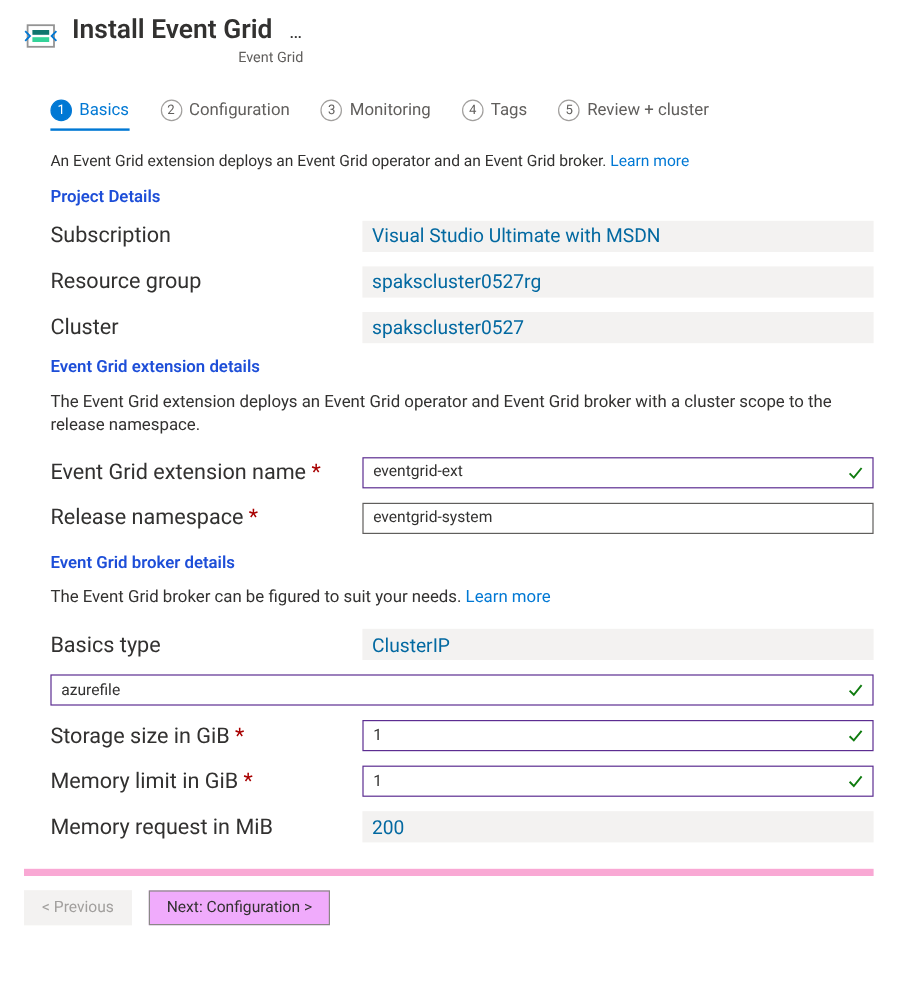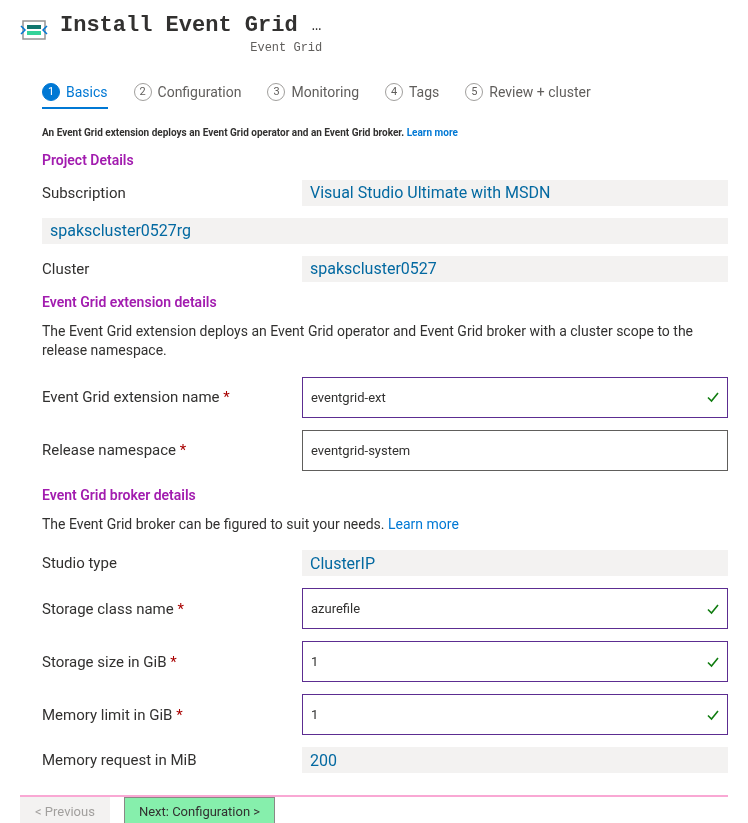--- a/index.html
+++ b/index.html
@@ -13,21 +13,20 @@
       color: #323130;
       background: #fff;
       width: 748px;
       padding: 12px 20px 20px 20px;
     }
     .header {
       display: flex;
       align-items: flex-start;
       gap: 12px;
       margin-bottom: 28px;
-      font-family: Liberation Mono, monospace;
     }
     .header-icon {
       width: 28px;
       height: 28px;
       margin-top: 4px;
       flex-shrink: 0;
     }
     .header-text {
       display: flex;
       flex-direction: column;
@@ -89,50 +88,49 @@
       color: #605e5c;
     }
     .tab.active .tab-num {
       background: #0078d4;
       border-color: #0078d4;
       color: #fff;
     }
     .intro {
       color: #323130;
       margin-bottom: 14px;
-      font-size: 10px;
-      font-weight: bold;
+      font-size: 13px;
     }
     .link {
       color: #0078d4;
       text-decoration: none;
       cursor: pointer;
     }
     .section-title {
       font-weight: 600;
       font-size: 14px;
       margin-bottom: 12px;
       margin-top: 4px;
-      color: #a21caf;
+      color: #1d4ed8;
     }
     .section-desc {
       color: #323130;
       margin-bottom: 16px;
       font-size: 14px;
       line-height: 1.4;
     }
     .field-row {
       display: flex;
       align-items: center;
       margin-bottom: 12px;
     }
     .field-label {
       width: 260px;
       flex-shrink: 0;
-      font-size: 15px;
+      font-size: 18px;
       color: #323130;
     }
     .required {
       color: #a80000;
     }
     .field-value {
       flex: 1;
       position: relative;
     }
     .ro-input {
@@ -140,21 +138,21 @@
       height: 26px;
       padding: 4px 8px;
       border: none;
       background: #f3f2f1;
       color: #0369a1;
       font-size: 16px;
       font-family: inherit;
     }
     .text-input {
       width: 100%;
-      height: 41px;
+      height: 26px;
       padding: 3px 30px 3px 8px;
       font-size: 13px;
       font-family: inherit;
       border: 1px solid #605e5c;
       background: #fff;
       color: #323130;
       outline: none;
     }
     .text-input.validated {
       border-color: #5c2d91;
@@ -165,31 +163,32 @@
       top: 50%;
       transform: translateY(-50%);
       color: #107c10;
       width: 14px;
       height: 14px;
     }
     .sections {
       margin-bottom: 22px;
     }
     .footer {
-      border-top: 2px solid #f9a8d4;
+      border-top: 6px solid #f9a8d4;
+      padding-top: 12px;
       margin-top: 8px;
       display: flex;
       gap: 14px;
     }
     .btn {
       font-family: inherit;
       font-size: 13px;
       padding: 6px 14px;
       border: 1px solid #8a8886;
-      background: #86efac;
+      background: #f0abfc;
       cursor: pointer;
       color: #323130;
     }
     .btn.disabled {
       background: #f3f2f1;
       color: #a19f9d;
       border-color: #f3f2f1;
       cursor: default;
     }
   </style>
@@ -249,20 +248,21 @@
     <h2 class="section-title">Project Details</h2>
 
     <div class="field-row">
       <div class="field-label">Subscription</div>
       <div class="field-value">
         <input class="ro-input" readonly="" value="Visual Studio Ultimate with MSDN" style="">
       </div>
     </div>
 
     <div class="field-row">
+      <div class="field-label">Resource group</div>
       <div class="field-value">
         <input class="ro-input" readonly="" value="spakscluster0527rg" style="">
       </div>
     </div>
 
     <div class="field-row">
       <div class="field-label">Cluster</div>
       <div class="field-value">
         <input class="ro-input" readonly="" value="spakscluster0527" style="">
       </div>
@@ -291,30 +291,27 @@
         <input class="text-input" value="eventgrid-system" style="">
       </div>
     </div>
 
     <h2 class="section-title" style="margin-top:16px">Event Grid broker details</h2>
     <p class="section-desc">
       <span>The Event Grid broker can be figured to suit your needs. </span><a class="link">Learn more</a>
     </p>
 
     <div class="field-row">
-      <div class="field-label">Studio type</div>
+      <div class="field-label">Basics type</div>
       <div class="field-value">
         <input class="ro-input" readonly="" value="ClusterIP" style="">
       </div>
     </div>
 
     <div class="field-row">
-      <div class="field-label">
-        <span>Storage class name</span> <span class="required">*</span>
-      </div>
       <div class="field-value">
         <input class="text-input validated" value="azurefile" style="">
         <svg class="check-icon" viewBox="0 0 14 14">
             <path d="M2 7.5 L5.5 11 L12 3" fill="none" stroke="#107c10" stroke-width="1.6"></path>
           </svg>
       </div>
     </div>
 
     <div class="field-row">
       <div class="field-label">

